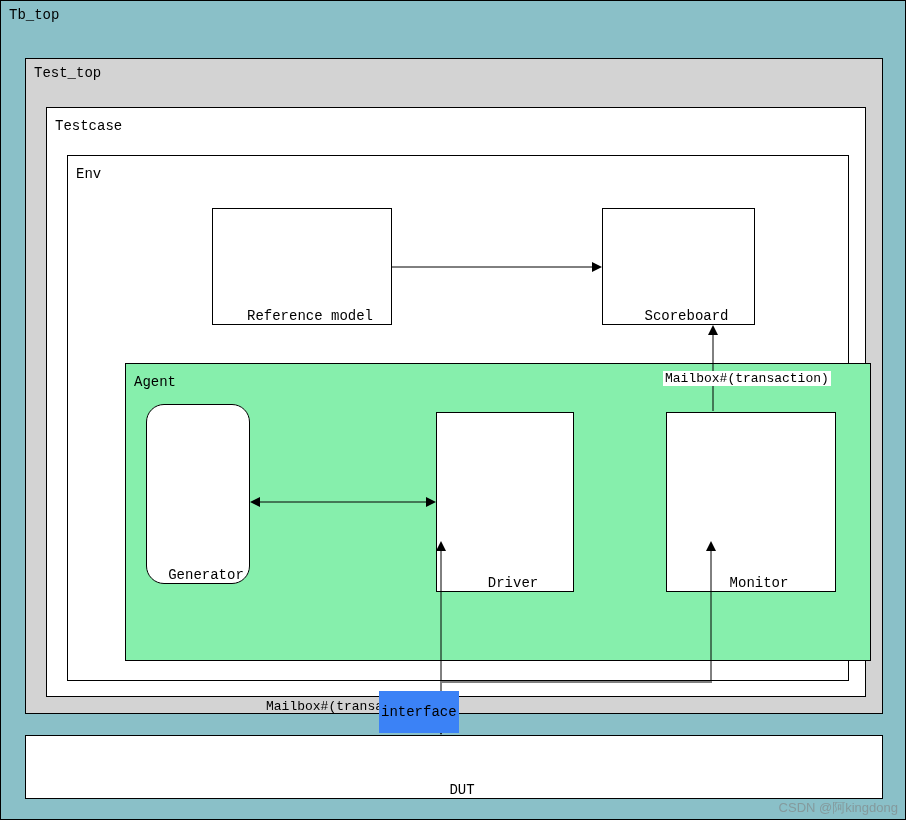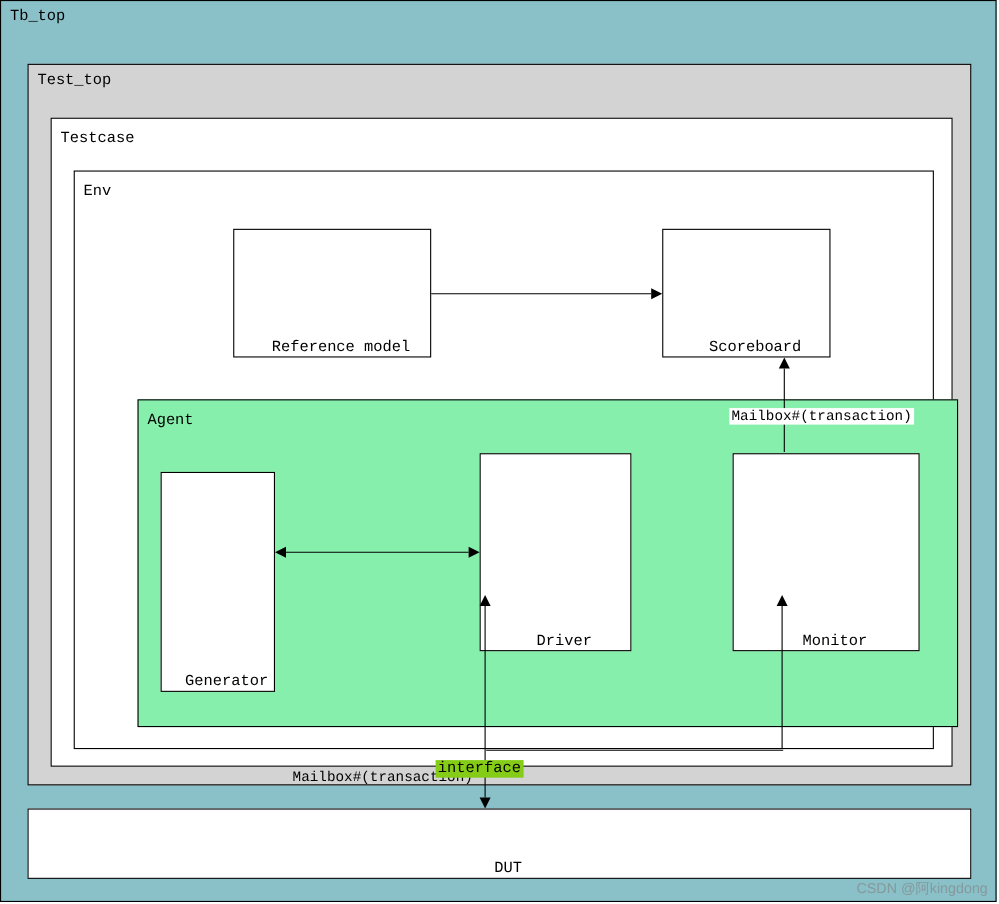--- a/index.html
+++ b/index.html
@@ -77,23 +77,24 @@
       height: 117px;
     }
     .scoreboard {
       left: 534px;
       top: 52px;
       width: 153px;
       height: 117px;
     }
     .generator {
       left: 20px;
-      top: 65px;
+      top: 40px;
       width: 104px;
-      height: 200px;
+      height: 180px;
+      border-radius: 18px;
     }
     .driver {
       left: 310px;
       top: 48px;
       width: 138px;
       height: 180px;
     }
     .monitor {
       left: 540px;
       top: 48px;
@@ -189,21 +190,21 @@
 
   <svg style="left:441px;top:680px;width:270px;height:2px;">
     <line x1="0" y1="1" x2="270" y2="1" stroke="#000" stroke-width="1"></line>
   </svg>
 
   <svg style="left:709px;top:540px;width:2px;height:140px;">
     <line x1="1" y1="140" x2="1" y2="10" stroke="#000" stroke-width="1"></line>
     <polygon points="-4,10 1,0 6,10" fill="#000"></polygon>
   </svg>
 
-  <div class="label" style="left:378px;top:690px;background:#84cc16;padding:0 2px;margin-left:17px;">interface</div>
+  <div class="label" style="left:378px;top:690px;background:#3b82f6;padding:13px 2px;">interface</div>
 
   <div class="box dut">
     <span>DUT</span>
   </div>
 
 </div>
 
 <div class="watermark">CSDN @阿kingdong</div>
 
 </body></html>

